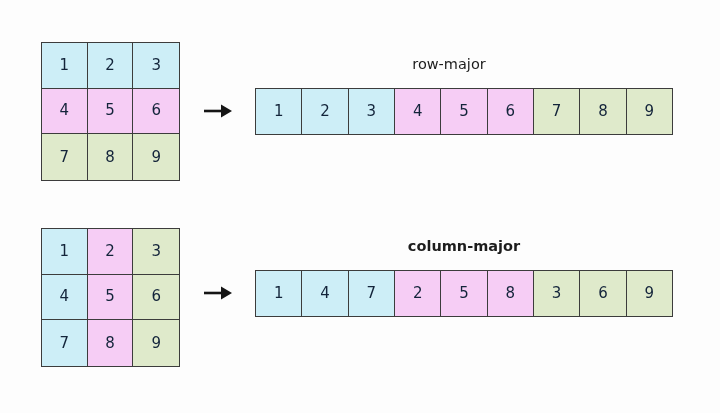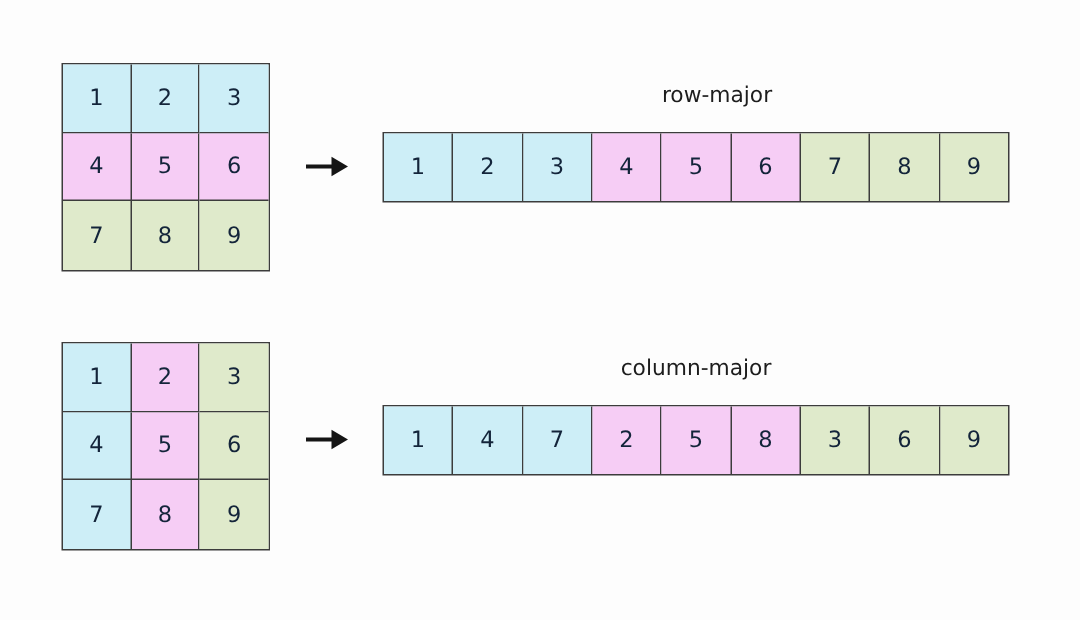--- a/index.html
+++ b/index.html
@@ -85,22 +85,22 @@
 
   
   .bar-label {
     position: absolute;
     font-size: 14.5px;
     color: #1d1d1d;
     white-space: nowrap;
     text-align: center;
     line-height: 1;
   }
-  #label-row-major { left: 269px; top: 57px; width: 418px; }
-  #label-col-major { left: 255px; top: 239px; width: 418px; }
+  #label-row-major { left: 240px; top: 57px; width: 418px; }
+  #label-col-major { left: 255px; top: 239px; width: 418px; font-weight: bold; }
 
   
   .arrow {
     position: absolute;
     width: 30px;
     height: 26px;
   }
   #arrow-row-major { left: 203px; top: 98px; }
   #arrow-col-major { left: 203px; top: 280px; }
 </style>

